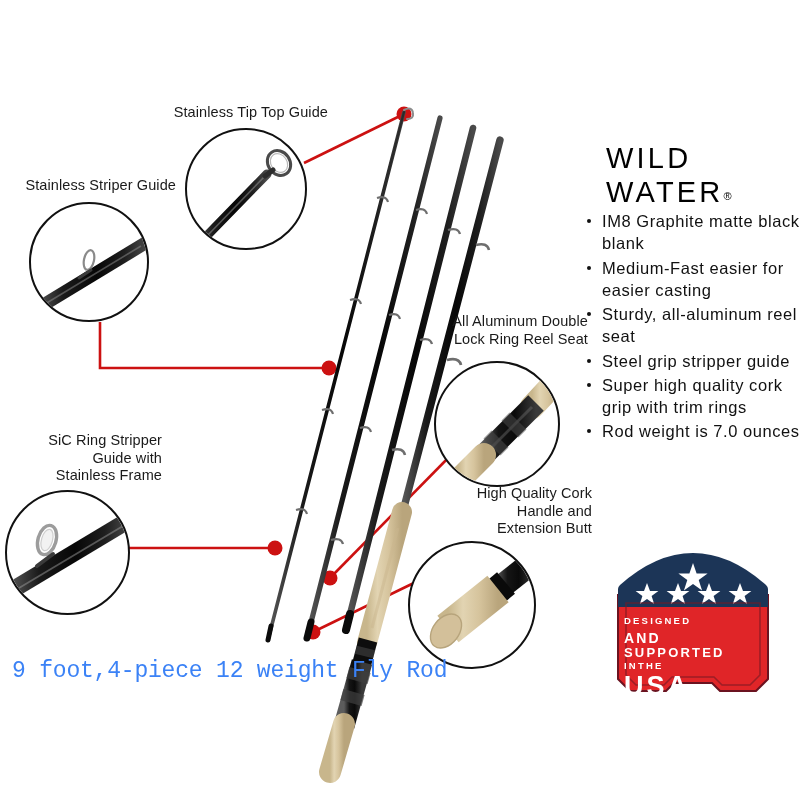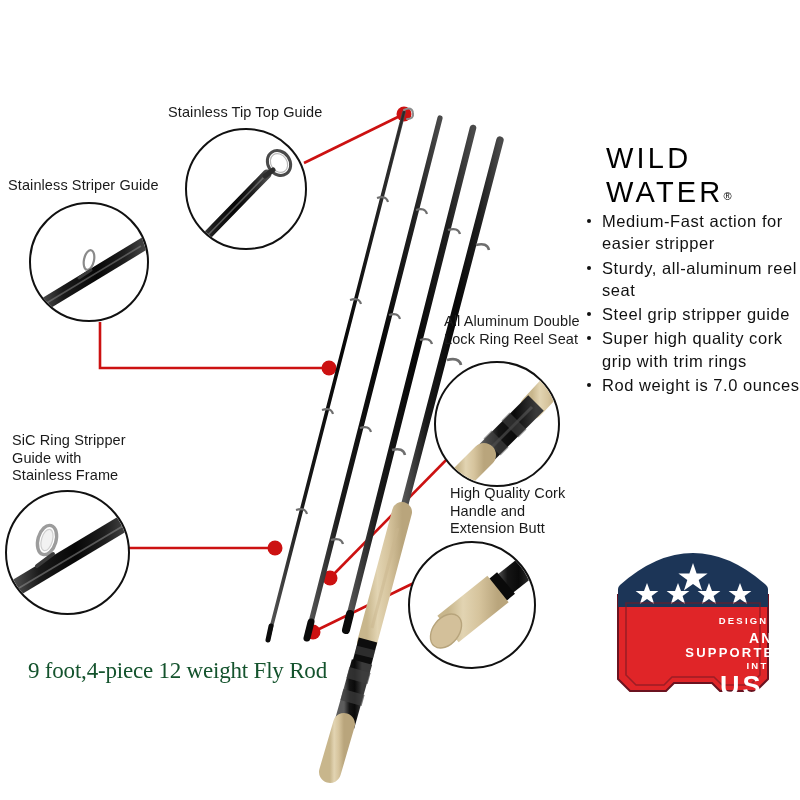--- a/index.html
+++ b/index.html
@@ -18,43 +18,43 @@
     color: #111111;
   }
 
   
   .callout-label {
     position: absolute;
     font-family: "Liberation Sans", sans-serif;
     font-size: 14.5px;
     line-height: 1.22;
     color: #1a1a1a;
-    text-align: left;
+    text-align: right;
     white-space: pre-line;
     letter-spacing: 0.1px;
   }
 
   
   .circle {
     position: absolute;
     border: 2.4px solid #111111;
     border-radius: 50%;
     background: #ffffff;
     overflow: hidden;
     box-sizing: border-box;
   }
 
   
   #caption {
     position: absolute;
-    left: 28px;
+    left: 12px;
     top: 658px;
-    font-family: Liberation Serif, serif;
+    font-family: Liberation Mono, monospace;
     font-size: 23px;
-    color: #14532d;
+    color: #3b82f6;
     letter-spacing: -0.2px;
   }
 
   
   #brand-block {
     position: absolute;
     left: 592px;
     top: 142px;
     width: 208px;
   }
@@ -107,23 +107,23 @@
   
   #usa-badge {
     position: absolute;
     left: 616px;
     top: 551px;
     width: 154px;
     height: 150px;
   }
   .badge-text {
     position: absolute;
-    left: 16px;
+    left: 8px;
     width: 100%;
-    text-align: right;
+    text-align: left;
     font-family: "Liberation Sans", sans-serif;
     color: #ffffff;
     font-weight: bold;
   }
   .badge-line1 { top: 64px;  font-size: 9.5px;  letter-spacing: 2.2px; }
   .badge-line2 { top: 79px;  font-size: 14px;  letter-spacing: 2.2px; }
   .badge-line3 { top: 94px;  font-size: 13px;  letter-spacing: 2.2px; }
   .badge-line4 { top: 109px; font-size: 9.5px;  letter-spacing: 2.2px; }
   .badge-usa   { top: 120px; font-size: 27px;   letter-spacing: 3px; }
 </style>
@@ -311,21 +311,22 @@
   <div id="brand-block">
     <div id="logo">
       <div>WILD</div>
       <div>
         <span>WATER</span><span class="reg">®</span>
       </div>
     </div>
   </div>
 
   <ul id="feature-list">
-    <li>Medium-Fast action for easier stripper</li>
+    <li>IM8 Graphite matte black blank</li>
+    <li>Medium-Fast easier for easier casting</li>
     <li>Sturdy, all-aluminum reel seat</li>
     <li>Steel grip stripper guide</li>
     <li>Super high quality cork grip with trim rings</li>
     <li>Rod weight is 7.0 ounces</li>
   </ul>
 
   <div id="usa-badge">
     <svg width="154" height="150" style="position:absolute;left:0;top:0;">
 
       <path d="M 2,44 L 152,44 L 152,128 L 140,140 L 104,140 L 96,132

